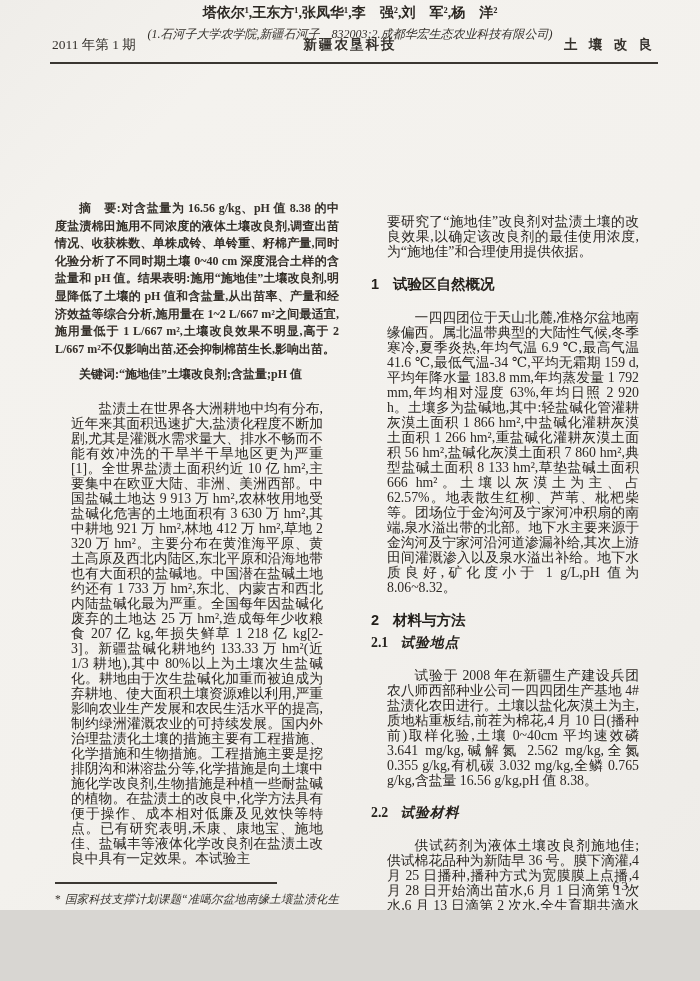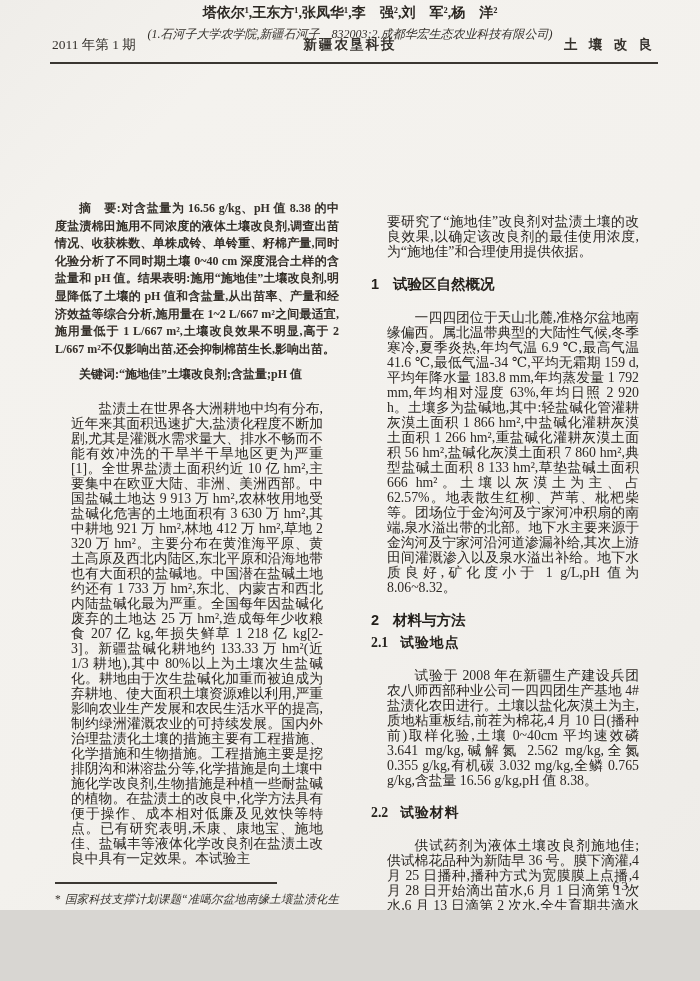--- a/index.html
+++ b/index.html
@@ -74,21 +74,21 @@
     font-family:"Liberation Sans","DejaVu Sans",sans-serif;
     font-size:14.5px;font-weight:bold;color:#221e19;
     text-align:left;
   }
   .sec-heading .sec-num{margin-right:14px;}
   .sub-heading{
     margin:4px 0 2px;
     font-size:13.8px;color:#26221d;text-align:left;
   }
   .sub-heading .sec-num{font-weight:bold;margin-right:12px;}
-  .sub-heading .sec-title{font-weight:bold;letter-spacing:1px;}
+  .sub-heading .sec-title{font-style:italic;font-weight:bold;letter-spacing:1px;}
   
   .footnote-rule{
     width:222px;border-top:2px solid #3c3833;
     margin:12px 0 7px;
   }
   .footnote{
     margin:0;font-size:11.5px;line-height:17px;
     font-style:italic;color:#36322c;text-align:justify;
   }
   .footnote .fn-marker{font-style:normal;margin-right:4px;}

